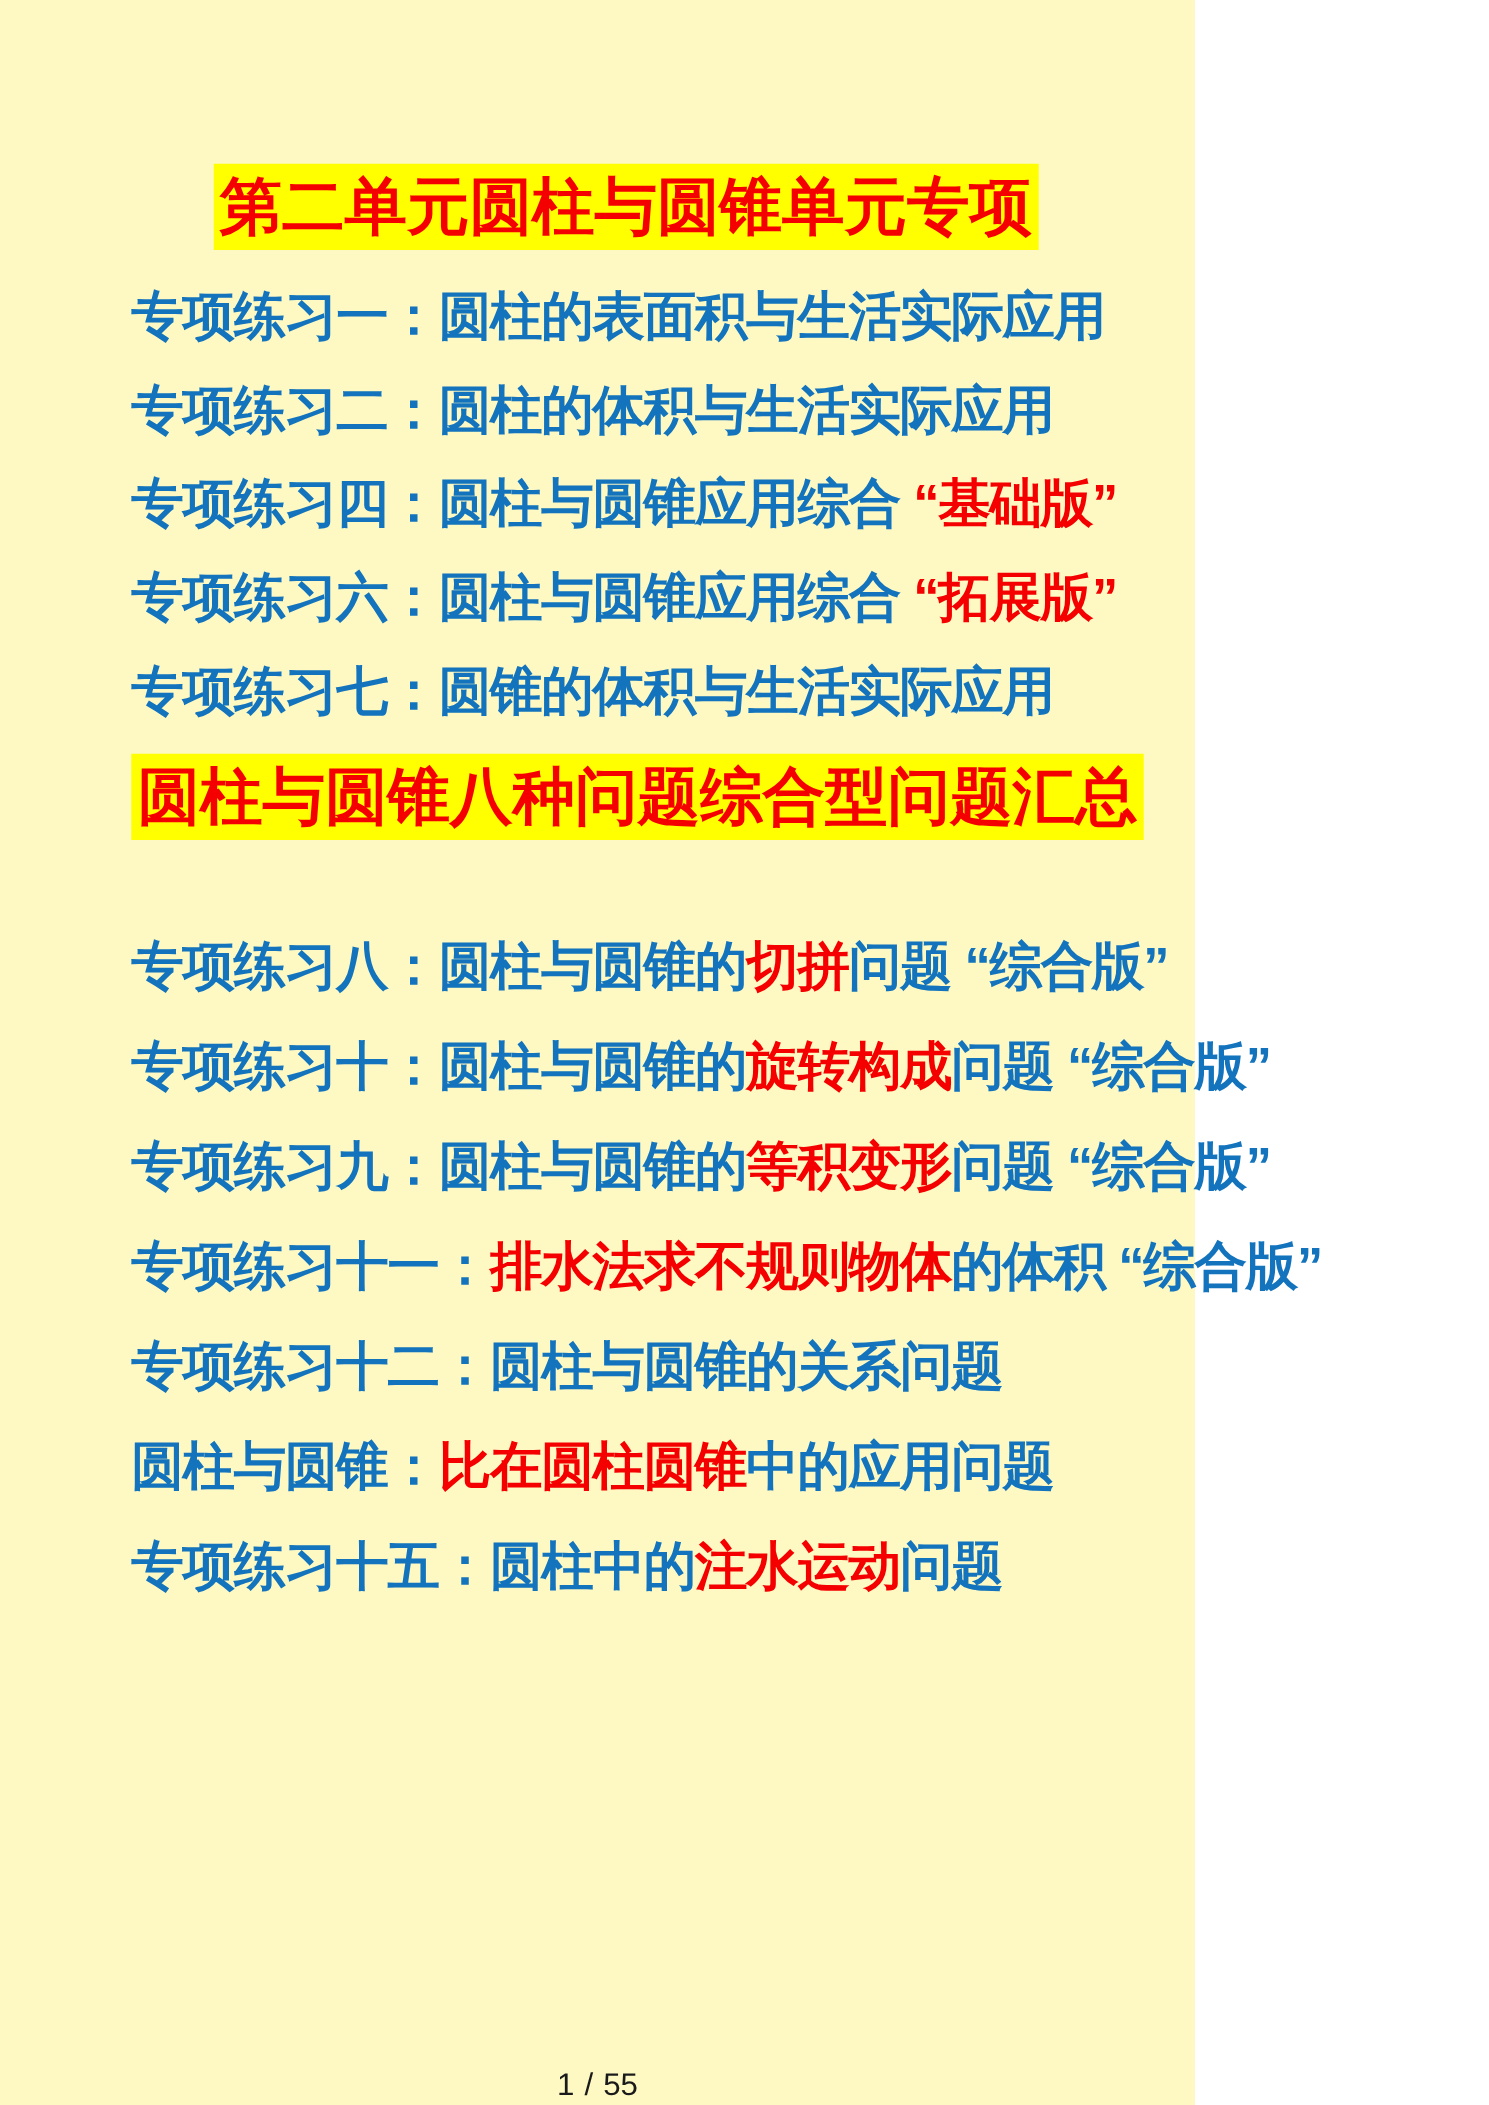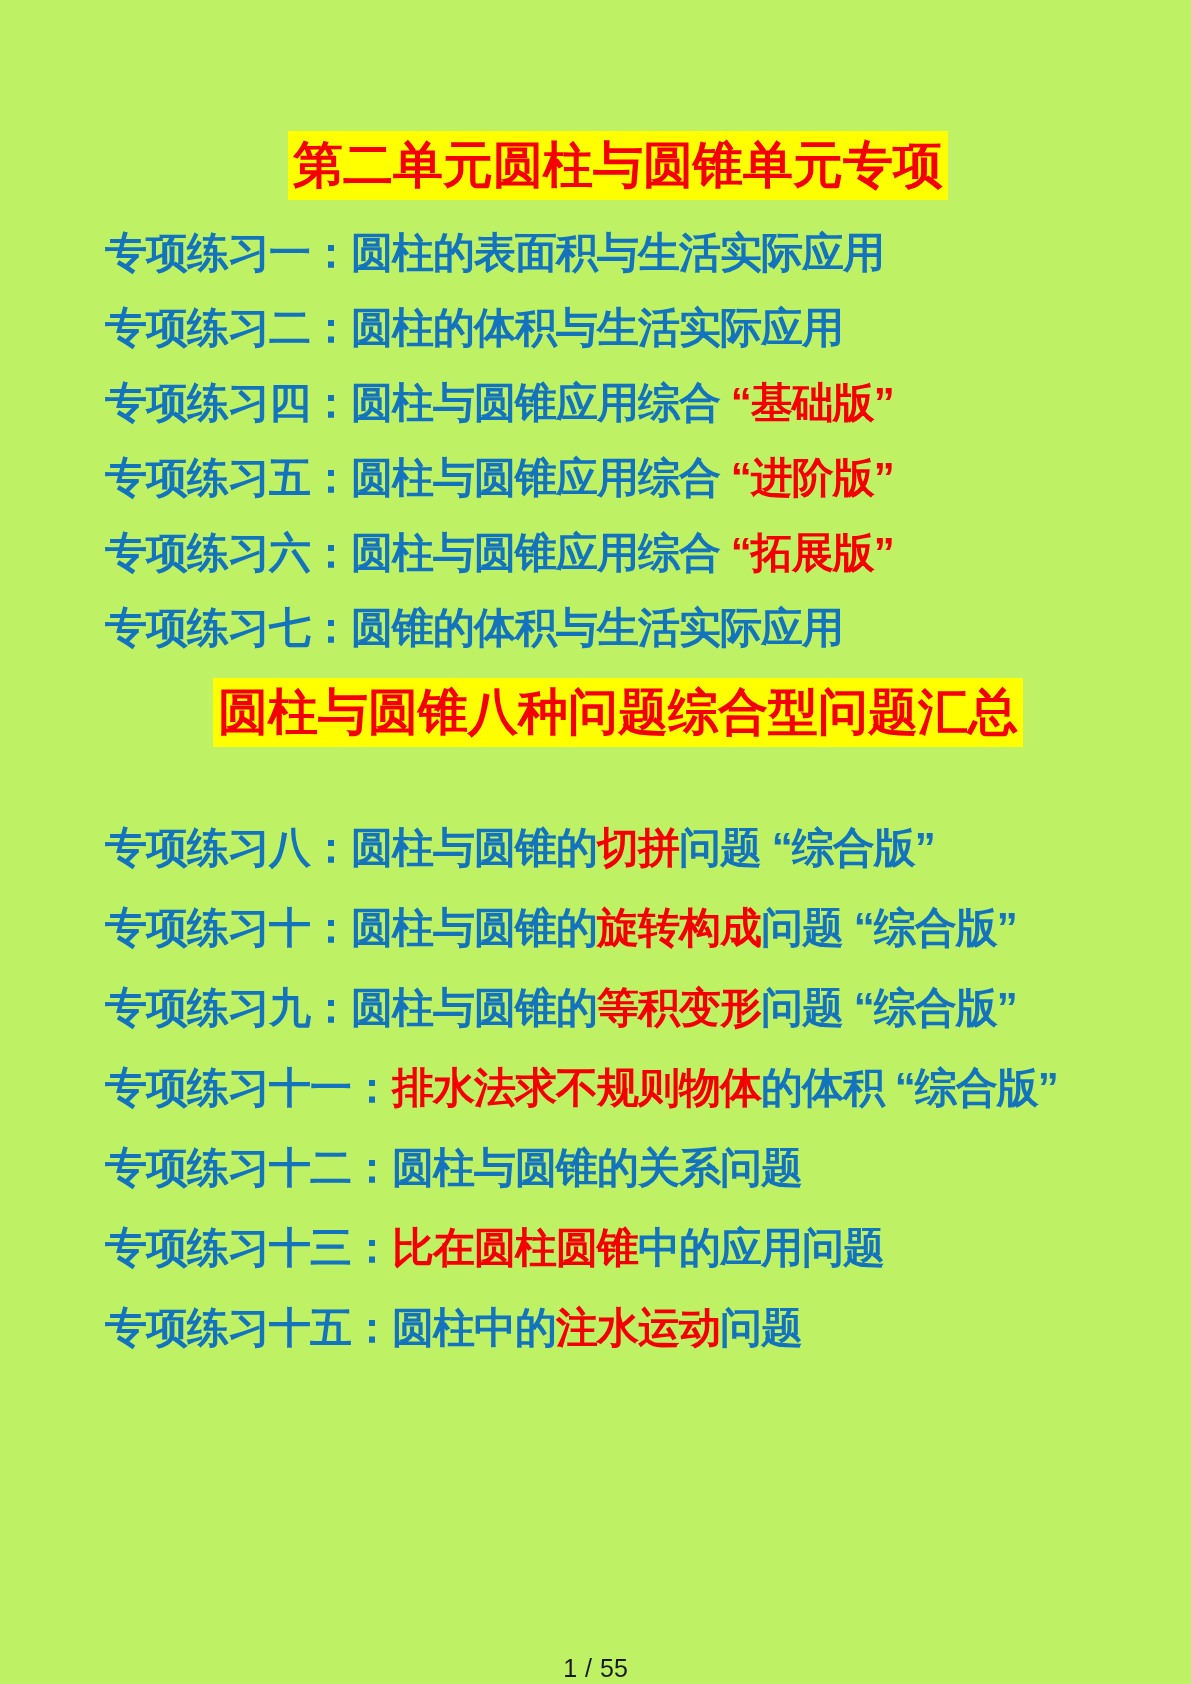--- a/index.html
+++ b/index.html
@@ -9,23 +9,23 @@
   }
   body {
     width: 1191px;
     height: 1684px;
     font-family: "Liberation Sans", sans-serif;
     position: relative;
     overflow: hidden;
   }
   .page {
     position: relative;
-    width: 1191px;
+    width: 956px;
     height: 1684px;
-    background: #bef264;
+    background: #fef9c3;
   }
   .content {
     padding: 131px 60px 0 105px;
   }
   .doc-title-row {
     text-align: center;
     white-space: nowrap;
   }
   .doc-title-row.first {
     margin-bottom: 28px;
@@ -74,36 +74,35 @@
   <div class="content">
 
     <div class="doc-title-row first">
       <span class="doc-title" style="background: rgb(255, 255, 0); color: rgb(244, 0, 0);">第二单元圆柱与圆锥单元专项</span>
     </div>
 
     <div class="list list-section1">
         <div class="toc-item"><span class="seg-blue" style="color: rgb(19, 116, 189);">专项练习一：圆柱的表面积与生活实际应用</span></div>
         <div class="toc-item"><span class="seg-blue" style="color: rgb(19, 116, 189);">专项练习二：圆柱的体积与生活实际应用</span></div>
         <div class="toc-item"><span class="seg-blue" style="color: rgb(19, 116, 189);">专项练习四：圆柱与圆锥应用综合</span><span class="seg-red" style="color: rgb(244, 0, 0);"> “基础版”</span></div>
-        <div class="toc-item"><span class="seg-blue" style="color: rgb(19, 116, 189);">专项练习五：圆柱与圆锥应用综合</span><span class="seg-red" style="color: rgb(244, 0, 0);"> “进阶版”</span></div>
         <div class="toc-item"><span class="seg-blue" style="color: rgb(19, 116, 189);">专项练习六：圆柱与圆锥应用综合</span><span class="seg-red" style="color: rgb(244, 0, 0);"> “拓展版”</span></div>
         <div class="toc-item"><span class="seg-blue" style="color: rgb(19, 116, 189);">专项练习七：圆锥的体积与生活实际应用</span></div>
       </div>
 
     <div class="doc-title-row second">
       <span class="doc-title" style="background: rgb(255, 255, 0); color: rgb(244, 0, 0);">圆柱与圆锥八种问题综合型问题汇总</span>
     </div>
 
     <div class="list list-section2">
         <div class="toc-item"><span class="seg-blue" style="color: rgb(19, 116, 189);">专项练习八：圆柱与圆锥的</span><span class="seg-red" style="color: rgb(244, 0, 0);">切拼</span><span class="seg-blue" style="color: rgb(19, 116, 189);">问题 “综合版”</span></div>
         <div class="toc-item"><span class="seg-blue" style="color: rgb(19, 116, 189);">专项练习十：圆柱与圆锥的</span><span class="seg-red" style="color: rgb(244, 0, 0);">旋转构成</span><span class="seg-blue" style="color: rgb(19, 116, 189);">问题 “综合版”</span></div>
         <div class="toc-item"><span class="seg-blue" style="color: rgb(19, 116, 189);">专项练习九：圆柱与圆锥的</span><span class="seg-red" style="color: rgb(244, 0, 0);">等积变形</span><span class="seg-blue" style="color: rgb(19, 116, 189);">问题 “综合版”</span></div>
         <div class="toc-item"><span class="seg-blue" style="color: rgb(19, 116, 189);">专项练习十一：</span><span class="seg-red" style="color: rgb(244, 0, 0);">排水法求不规则物体</span><span class="seg-blue" style="color: rgb(19, 116, 189);">的体积 “综合版”</span></div>
         <div class="toc-item"><span class="seg-blue" style="color: rgb(19, 116, 189);">专项练习十二：圆柱与圆锥的关系问题</span></div>
-        <div class="toc-item"><span class="seg-blue" style="color: rgb(19, 116, 189);">专项练习十三：</span><span class="seg-red" style="color: rgb(244, 0, 0);">比在圆柱圆锥</span><span class="seg-blue" style="color: rgb(19, 116, 189);">中的应用问题</span></div>
+        <div class="toc-item"><span class="seg-blue" style="color: rgb(19, 116, 189);">圆柱与圆锥：</span><span class="seg-red" style="color: rgb(244, 0, 0);">比在圆柱圆锥</span><span class="seg-blue" style="color: rgb(19, 116, 189);">中的应用问题</span></div>
         <div class="toc-item"><span class="seg-blue" style="color: rgb(19, 116, 189);">专项练习十五：圆柱中的</span><span class="seg-red" style="color: rgb(244, 0, 0);">注水运动</span><span class="seg-blue" style="color: rgb(19, 116, 189);">问题</span></div>
       </div>
 
   </div>
 
   <div class="footer" style="color: rgb(26, 26, 26);">
     <span>1</span><span class="sep">/</span><span>55</span>
   </div>
 </div>
 

